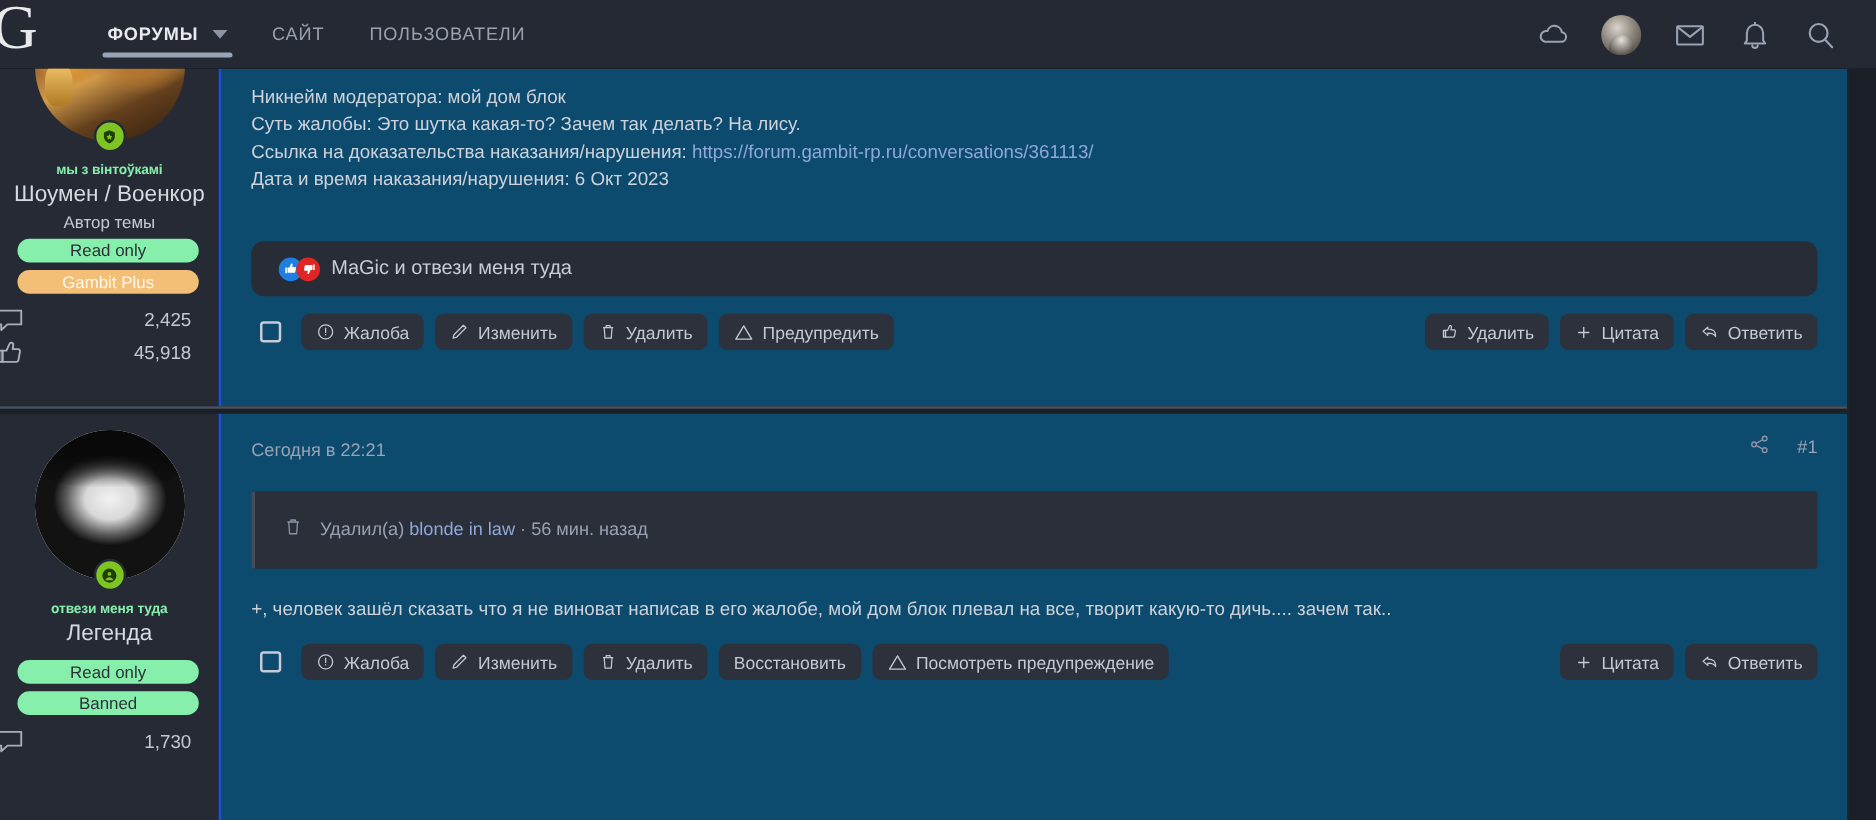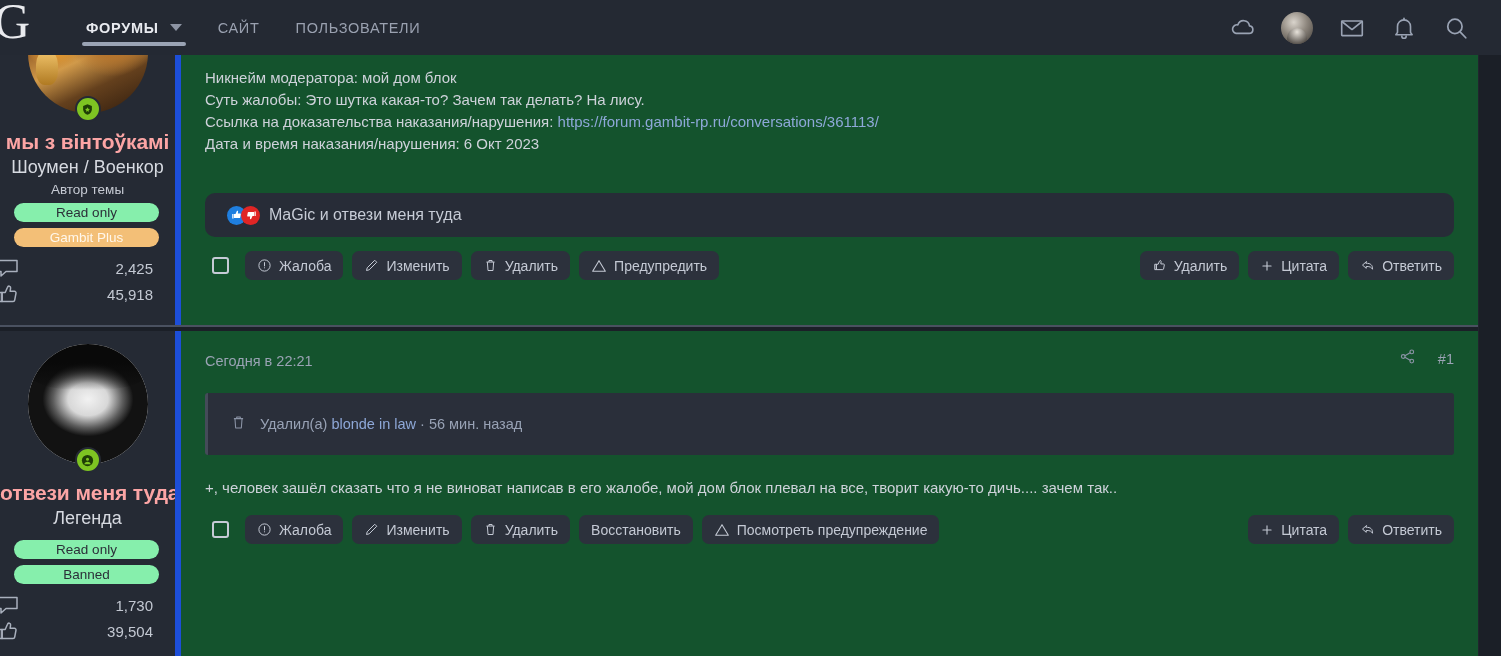--- a/index.html
+++ b/index.html
@@ -90,23 +90,23 @@
   
   .post { position: relative; display: flex; }
   .post-sidebar {
     width: 175px; flex: none;
     background: #252a34;
     padding-top: 0;
     text-align: center;
     position: relative;
   }
   .post-main {
-    flex: 1; background: #14532d;
+    flex: 1; background: #0c4a6e;
     position: relative;
-    border-left: 6px solid #1d4ed8;
+    border-left: 2px solid #1d4ed8;
   }
 
   .sb-avatar {
     width: 120px; height: 120px;
     margin: 0 auto;
     border-radius: 50%;
     position: relative;
     overflow: visible;
   }
   .sb-avatar .img {
@@ -149,22 +149,22 @@
     transform: translateX(-50%);
     width: 26px; height: 26px; border-radius: 50%;
     background: #7ec422;
     border: 2px solid #252a34;
     display: flex; align-items: center; justify-content: center;
   }
   .sb-online svg { display: block; }
 
   .sb-tagline {
     margin-top: 17px;
-    font-size: 21px; font-weight: bold;
-    color: #fca5a5;
+    font-size: 11px; font-weight: bold;
+    color: #86efac;
     letter-spacing: -0.1px;
     white-space: nowrap;
   }
   .sb-username {
     margin-top: 3px;
     font-size: 18px; color: #d7dae1;
     white-space: nowrap;
   }
   .sb-role {
     margin-top: 4px;
@@ -487,29 +487,20 @@
         </div>
         <div class="sb-stats">
           <div class="sb-stat">
             <span class="ic">
               <svg width="24" height="22" viewBox="0 0 24 22" fill="none" stroke="#a9b0bd" stroke-width="1.5" stroke-linejoin="round">
                 <path d="M3 3.5h18v11H10l-5 4.5v-4.5H3z"></path>
               </svg>
             </span>
             <span class="val">1,730</span>
           </div>
-          <div class="sb-stat">
-            <span class="ic">
-              <svg width="24" height="22" viewBox="0 0 24 22" fill="none" stroke="#a9b0bd" stroke-width="1.5" stroke-linejoin="round">
-                <path d="M6 9.5h3.2l2.3-5.3c.3-.8 1.1-1.2 1.9-1 .8.2 1.3 1 1.2 1.8l-.5 3.3h4.3c1 0 1.8.9 1.6 1.9l-1.3 7c-.15.8-.85 1.3-1.6 1.3H6z"></path>
-                <path d="M6 9.5v9H3.5v-9z"></path>
-              </svg>
-            </span>
-            <span class="val">39,504</span>
-          </div>
         </div>
       </div>
 
       <div class="post-main">
         <div class="post-meta">
           <span class="post-date">Сегодня в 22:21</span>
           <span class="post-meta-right">
             <span>
               <svg width="17" height="17" viewBox="0 0 24 24" fill="none" stroke="#8b94a6" stroke-width="1.6" stroke-linecap="round" stroke-linejoin="round">
                 <circle cx="18" cy="5.5" r="2.6"></circle>

